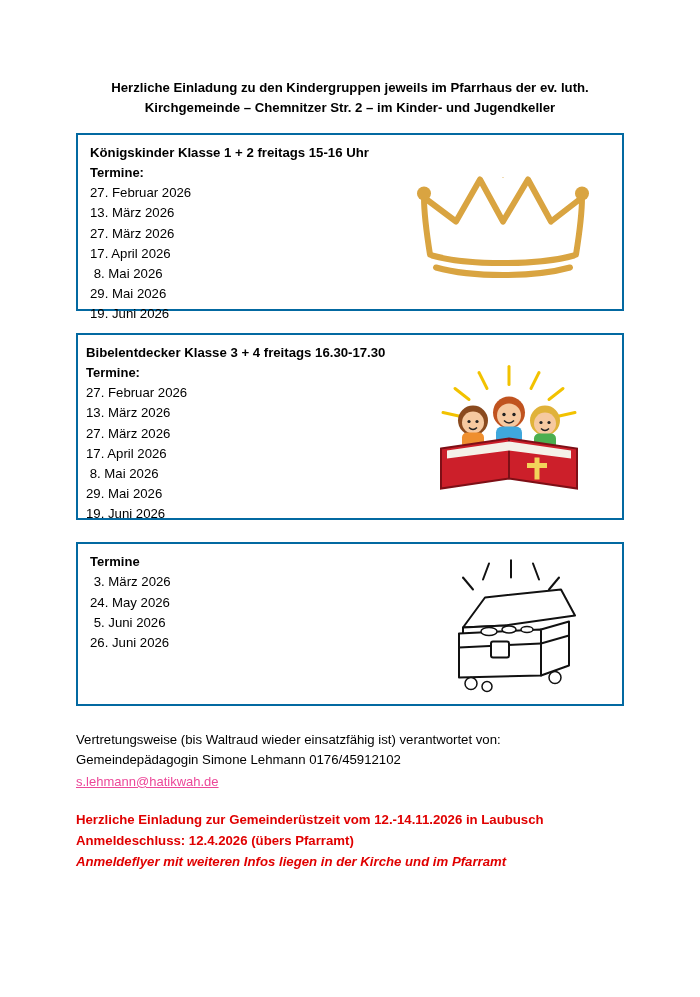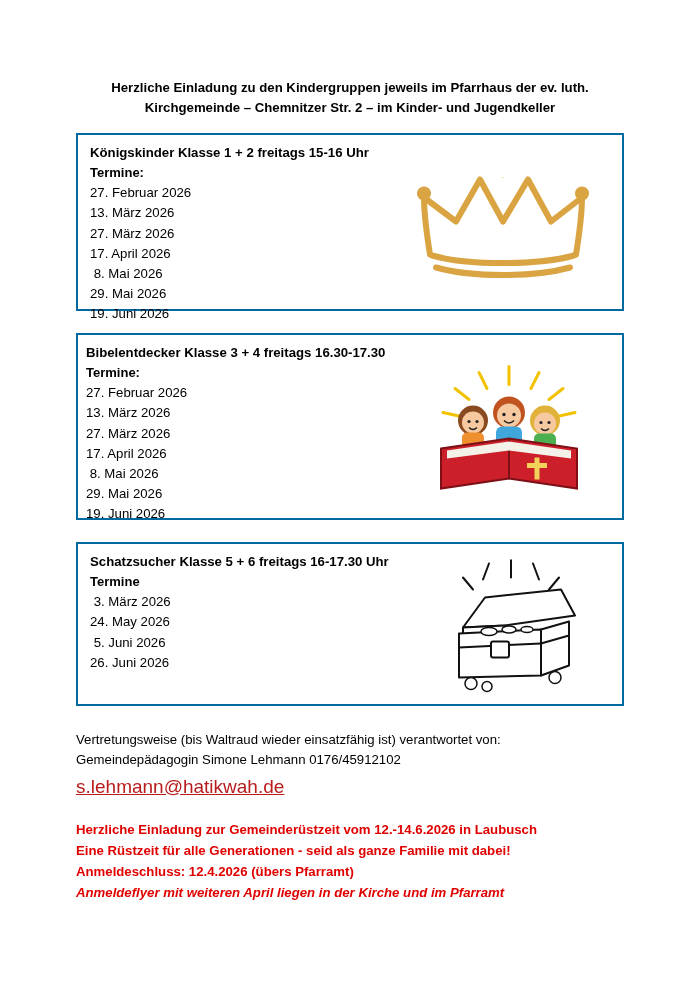--- a/index.html
+++ b/index.html
@@ -73,22 +73,22 @@
 
   .footer {
     margin-top: 24px;
   }
   .footer-line {
     font-weight: normal;
     font-size: 13.2px;
     line-height: 1.55;
   }
   .email {
-    font-size: 19px;
-    color: #b91c1c;
+    font-size: 13px;
+    color: #ec4899;
     text-decoration: underline;
     line-height: 1.7;
     display: inline-block;
   }
   .red-block {
     margin-top: 16px;
   }
   .red-line {
     color: #e00000;
     font-weight: bold;
@@ -194,21 +194,20 @@
           <g stroke="#f2d35a" stroke-width="5">
             <line x1="120" y1="95" x2="120" y2="117"></line>
             <line x1="110" y1="103" x2="130" y2="103"></line>
           </g>
         </g>
       </svg>
     </div>
   </div>
 
   <div class="group-box" style="height:164px;">
-    <div class="group-title">Schatzsucher Klasse 5 + 6 freitags 16-17.30 Uhr</div>
     <div class="group-subtitle">Termine</div>
     <div class="dates">
       <div class="date-line"> 3. März 2026</div>
       <div class="date-line">24. May 2026</div>
       <div class="date-line"> 5. Juni 2026</div>
       <div class="date-line">26. Juni 2026</div>
     </div>
     <div class="art chest-wrap">
       <svg viewBox="0 0 165 135" width="165" height="135" aria-hidden="true">
         <g stroke="#111" stroke-width="2" fill="none" stroke-linecap="round">
@@ -244,19 +243,18 @@
     </div>
   </div>
 
   <div class="footer">
     <div class="footer-line">Vertretungsweise (bis Waltraud wieder einsatzfähig ist) verantwortet von:</div>
     <div class="footer-line">Gemeindepädagogin Simone Lehmann 0176/45912102</div>
     <a class="email" href="#">s.lehmann@hatikwah.de</a>
   </div>
 
   <div class="red-block">
-    <div class="red-line">Herzliche Einladung zur Gemeinderüstzeit vom 12.-14.6.2026 in Laubusch</div>
-    <div class="red-line">Eine Rüstzeit für alle Generationen - seid als ganze Familie mit dabei!</div>
+    <div class="red-line">Herzliche Einladung zur Gemeinderüstzeit vom 12.-14.11.2026 in Laubusch</div>
     <div class="red-line">Anmeldeschluss: 12.4.2026 (übers Pfarramt)</div>
-    <div class="red-line italic">Anmeldeflyer mit weiteren April liegen in der Kirche und im Pfarramt</div>
+    <div class="red-line italic">Anmeldeflyer mit weiteren Infos liegen in der Kirche und im Pfarramt</div>
   </div>
 
 </div>
 
 </body></html>

